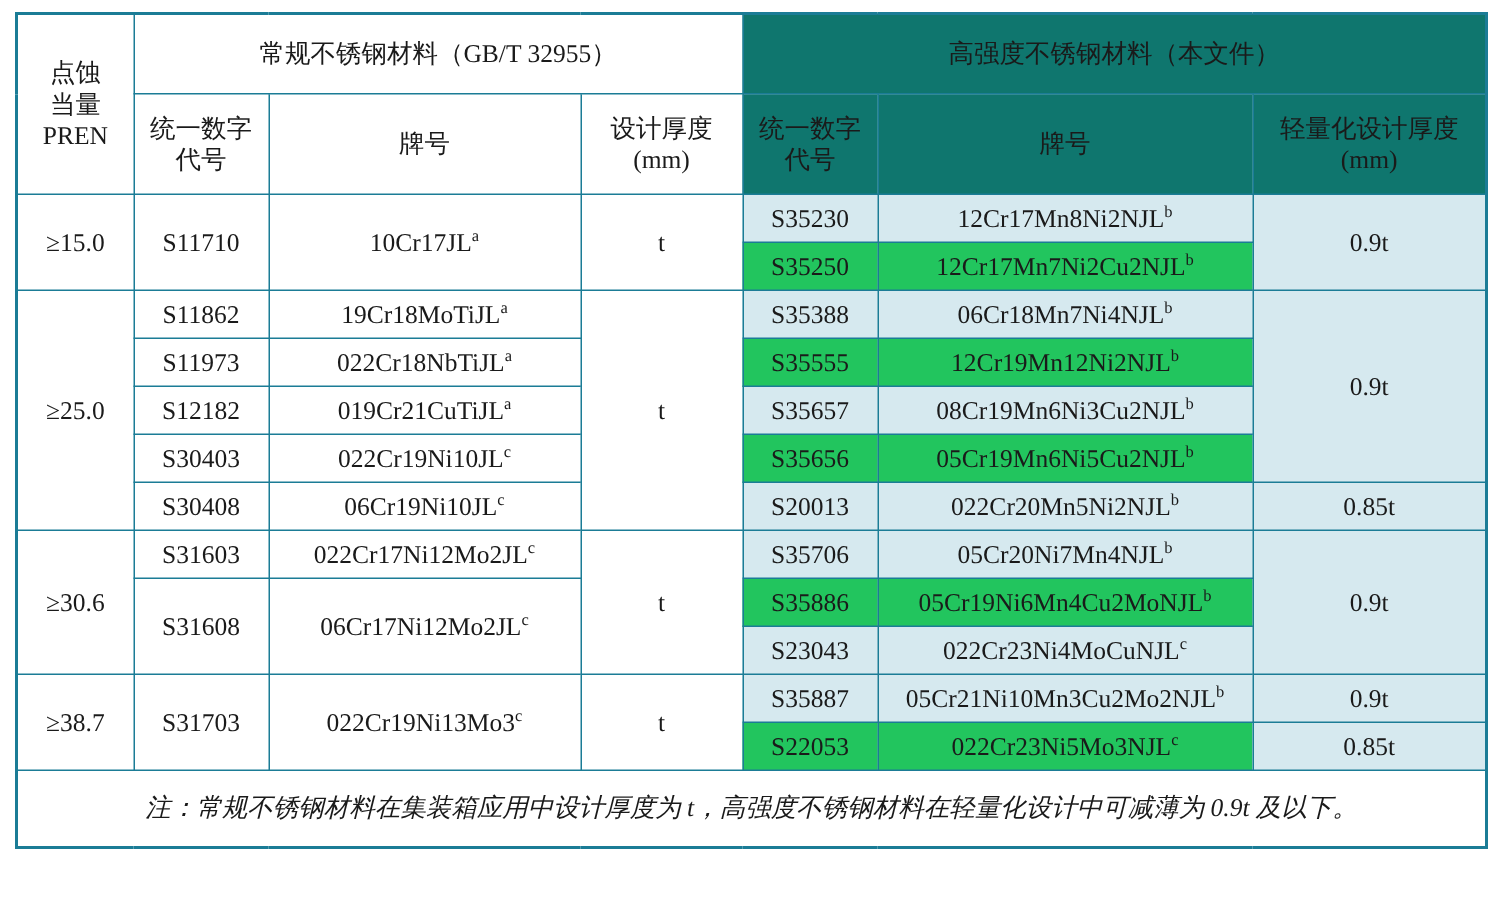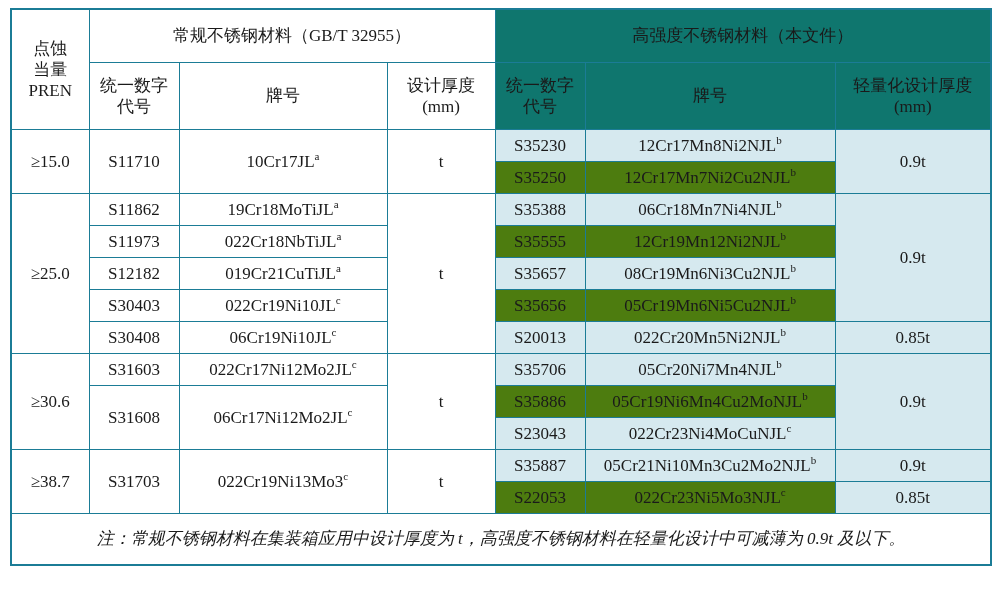--- a/index.html
+++ b/index.html
@@ -43,21 +43,21 @@
   
   .teal {
     background: #0f766e;
     color: #ffffff;
   }
   .teal-light {
     background: #d6e9ef;
     color: #16333c;
   }
   .teal-pale {
-    background: #4d7c0f;
+    background: #22c55e;
     color: #16333c;
   }
   .hdr-main {
     font-size: 18px;
     height: 46px;
     margin-left: 20px;
   }
   .hdr-sub {
     font-size: 17px;
     height: 60px;

